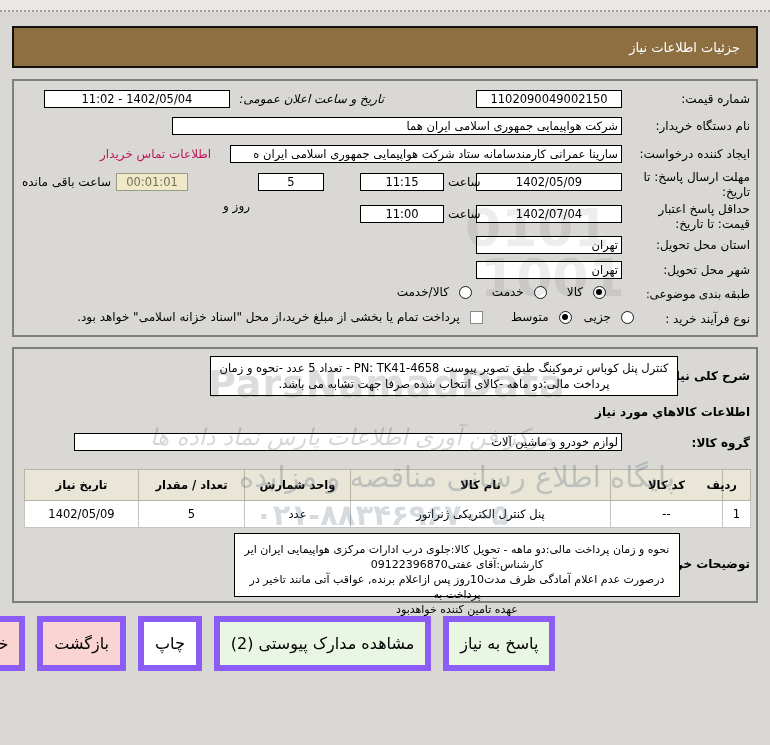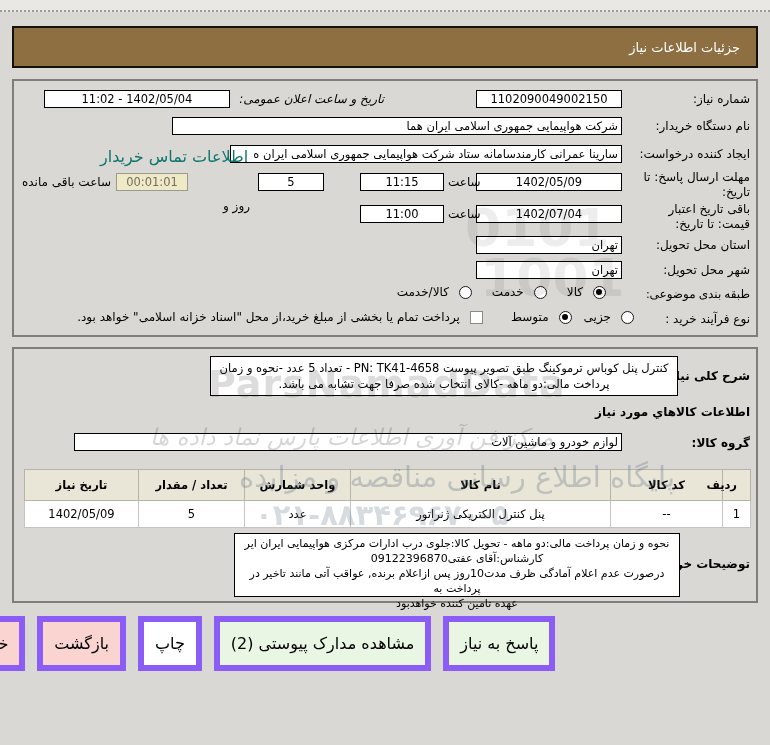--- a/index.html
+++ b/index.html
@@ -28,21 +28,21 @@
   .b{font-weight:bold;}
   .inp{
     position:absolute;height:18px;box-sizing:border-box;
     background:#fff;border:1px solid #000;
     font-family:"DejaVu Sans", sans-serif;font-size:11.5px;
     padding:0 3px;color:#000;
   }
   .ta-c{text-align:center;}
   .ta-r{text-align:right;}
   .inp.beige{background:#efe9c8;border:1px solid #9b9b8a;color:#70705c;text-align:center;}
-  a.link{position:absolute;color:#0f766e;text-decoration:none;font-size:16px;white-space:nowrap;}
+  a.link{position:absolute;color:#be185d;text-decoration:none;font-size:12px;white-space:nowrap;}
   .radio-row{position:absolute;display:flex;align-items:center;gap:20px;direction:rtl;}
   .opt{display:flex;align-items:center;gap:10px;}
   .radio{width:13px;height:13px;border:1.5px solid #1a1a1a;border-radius:50%;background:#fff;display:inline-block;position:relative;box-sizing:border-box;}
   .radio.sel::after{content:"";position:absolute;left:2px;top:2px;width:6px;height:6px;border-radius:50%;background:#000;}
   .checkbox{width:13px;height:13px;border:1px solid #8a8a8a;background:#fff;display:inline-block;box-sizing:border-box;}
   .txtbox{
     position:absolute;background:#fff;border:1px solid #000;box-sizing:border-box;
     text-align:center;font-size:11.5px;line-height:16px;padding:3px 5px;
   }
   table.items{position:absolute;border-collapse:collapse;table-layout:fixed;font-size:11.5px;}
@@ -69,21 +69,21 @@
 
 <div class="wrap">
   <div class="topstrip"></div>
 
   <div class="titlebar">
     <span>جزئیات اطلاعات نیاز</span>
   </div>
 
   <div class="panel" id="panel1">
 
-    <div class="lbl" style="right:6px;top:11px;">شماره نیاز:</div>
+    <div class="lbl" style="right:6px;top:11px;">شماره قیمت:</div>
     <input class="inp ta-c" style="left: 462px; top: 9px; width: 146px;" readonly="" value="1102090049002150">
     <div class="lbl" style="right:372px;top:11px;font-style:italic;">تاریخ و ساعت اعلان عمومی:</div>
     <input class="inp ta-c" style="left: 30px; top: 9px; width: 186px;" readonly="" value="1402/05/04 - 11:02">
 
     <div class="lbl" style="right:6px;top:38px;">نام دستگاه خریدار:</div>
     <input class="inp ta-r" style="left: 158px; top: 36px; width: 450px;" readonly="" value="شرکت هواپیمایی جمهوری اسلامی ایران هما">
 
     <div class="lbl" style="right:6px;top:66px;">ایجاد کننده درخواست:</div>
     <input class="inp ta-r" style="left: 216px; top: 64px; width: 392px;" readonly="" value="سارینا عمرانی کارمندسامانه ستاد شرکت هواپیمایی جمهوری اسلامی ایران ه">
     <a class="link" href="#" style="left:86px;top:66px;">اطلاعات تماس خریدار</a>
@@ -94,21 +94,21 @@
     </div>
     <input class="inp ta-c" style="left: 462px; top: 92px; width: 146px;" readonly="" value="1402/05/09">
     <div class="lbl" style="left:434px;top:94px;">ساعت</div>
     <input class="inp ta-c" style="left: 346px; top: 92px; width: 84px;" readonly="" value="11:15">
     <input class="inp ta-c" style="left: 244px; top: 92px; width: 66px;" readonly="" value="5">
     <div class="lbl" style="left:209px;top:94px;margin-top:24px;">روز و</div>
     <input class="inp beige" style="left: 102px; top: 92px; width: 72px;" readonly="" value="00:01:01">
     <div class="lbl" style="left:8px;top:94px;">ساعت باقی مانده</div>
 
     <div class="lbl2" style="right:6px;top:121px;">
-      <span>باقی تاریخ اعتبار</span><br>
+      <span>حداقل پاسخ اعتبار</span><br>
       <span>قیمت: تا تاریخ:</span>
     </div>
     <input class="inp ta-c" style="left: 462px; top: 124px; width: 146px;" readonly="" value="1402/07/04">
     <div class="lbl" style="left:434px;top:126px;">ساعت</div>
     <input class="inp ta-c" style="left: 346px; top: 124px; width: 84px;" readonly="" value="11:00">
 
     <div class="lbl" style="right:6px;top:157px;">استان محل تحویل:</div>
     <input class="inp ta-r" style="left: 462px; top: 155px; width: 146px;" readonly="" value="تهران">
 
     <div class="lbl" style="right:6px;top:182px;">شهر محل تحویل:</div>
@@ -182,21 +182,21 @@
           <td>--</td>
           <td>پنل کنترل الکتریکی ژنراتور</td>
           <td>عدد</td>
           <td>5</td>
           <td>1402/05/09</td>
       </tr>
       </tbody>
     </table>
 
     <div class="lbl b" style="right:6px;top:208px;">توضیحات خریدار:</div>
-    <div class="txtbox" style="left:220px;top:184px;width:446px;height:64px;line-height:15px;font-size:11px;padding-top:2px;">
+    <div class="txtbox" style="left:220px;top:184px;width:446px;height:64px;line-height:15px;font-size:11px;padding-top:8px;">
       <div>نحوه و زمان پرداخت مالی:دو ماهه - تحویل کالا:جلوی درب ادارات مرکزی هواپیمایی ایران ایر</div>
       <div>کارشناس:آقای عفتی09122396870</div>
       <div>درصورت عدم اعلام آمادگی ظرف مدت10روز پس ازاعلام برنده, عواقب آتی مانند تاخیر در پرداخت به</div>
       <div>عهده تامین کننده خواهدبود</div>
     </div>
   </div>
 
   <div class="btnrow">
     <button class="btn green">پاسخ به نیاز</button>
     <button class="btn green">مشاهده مدارک پیوستی (2)</button>

